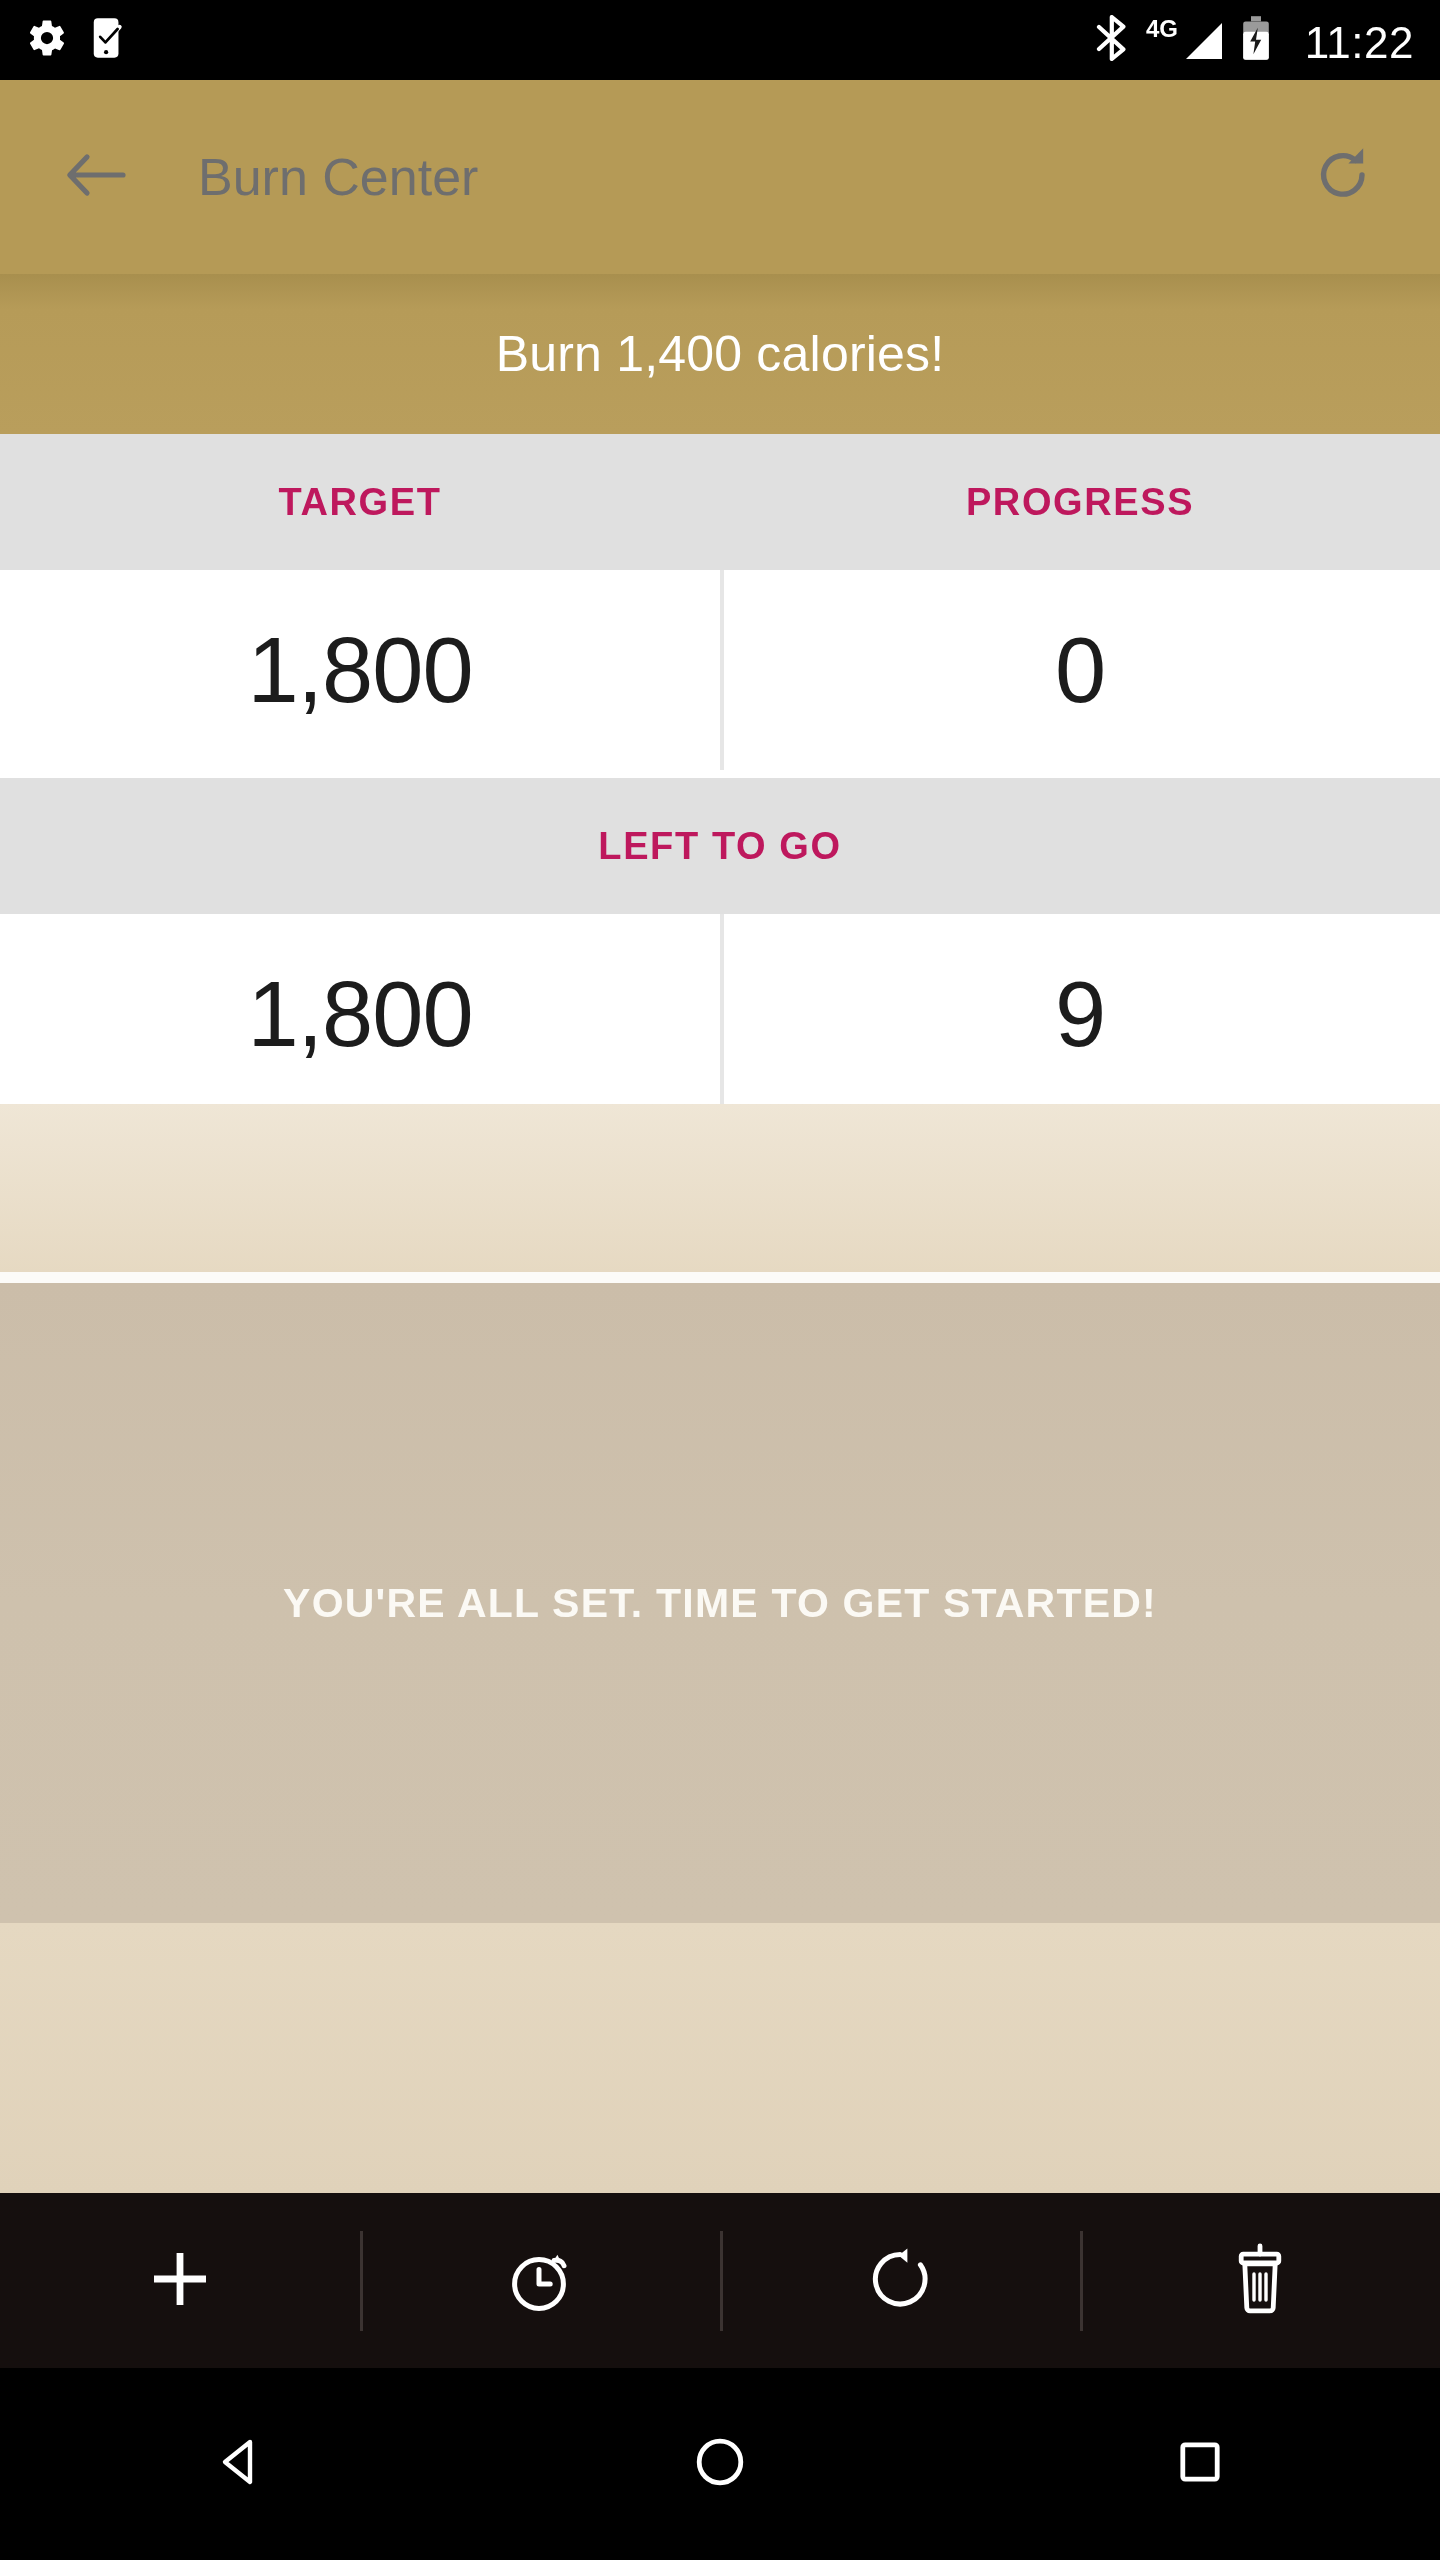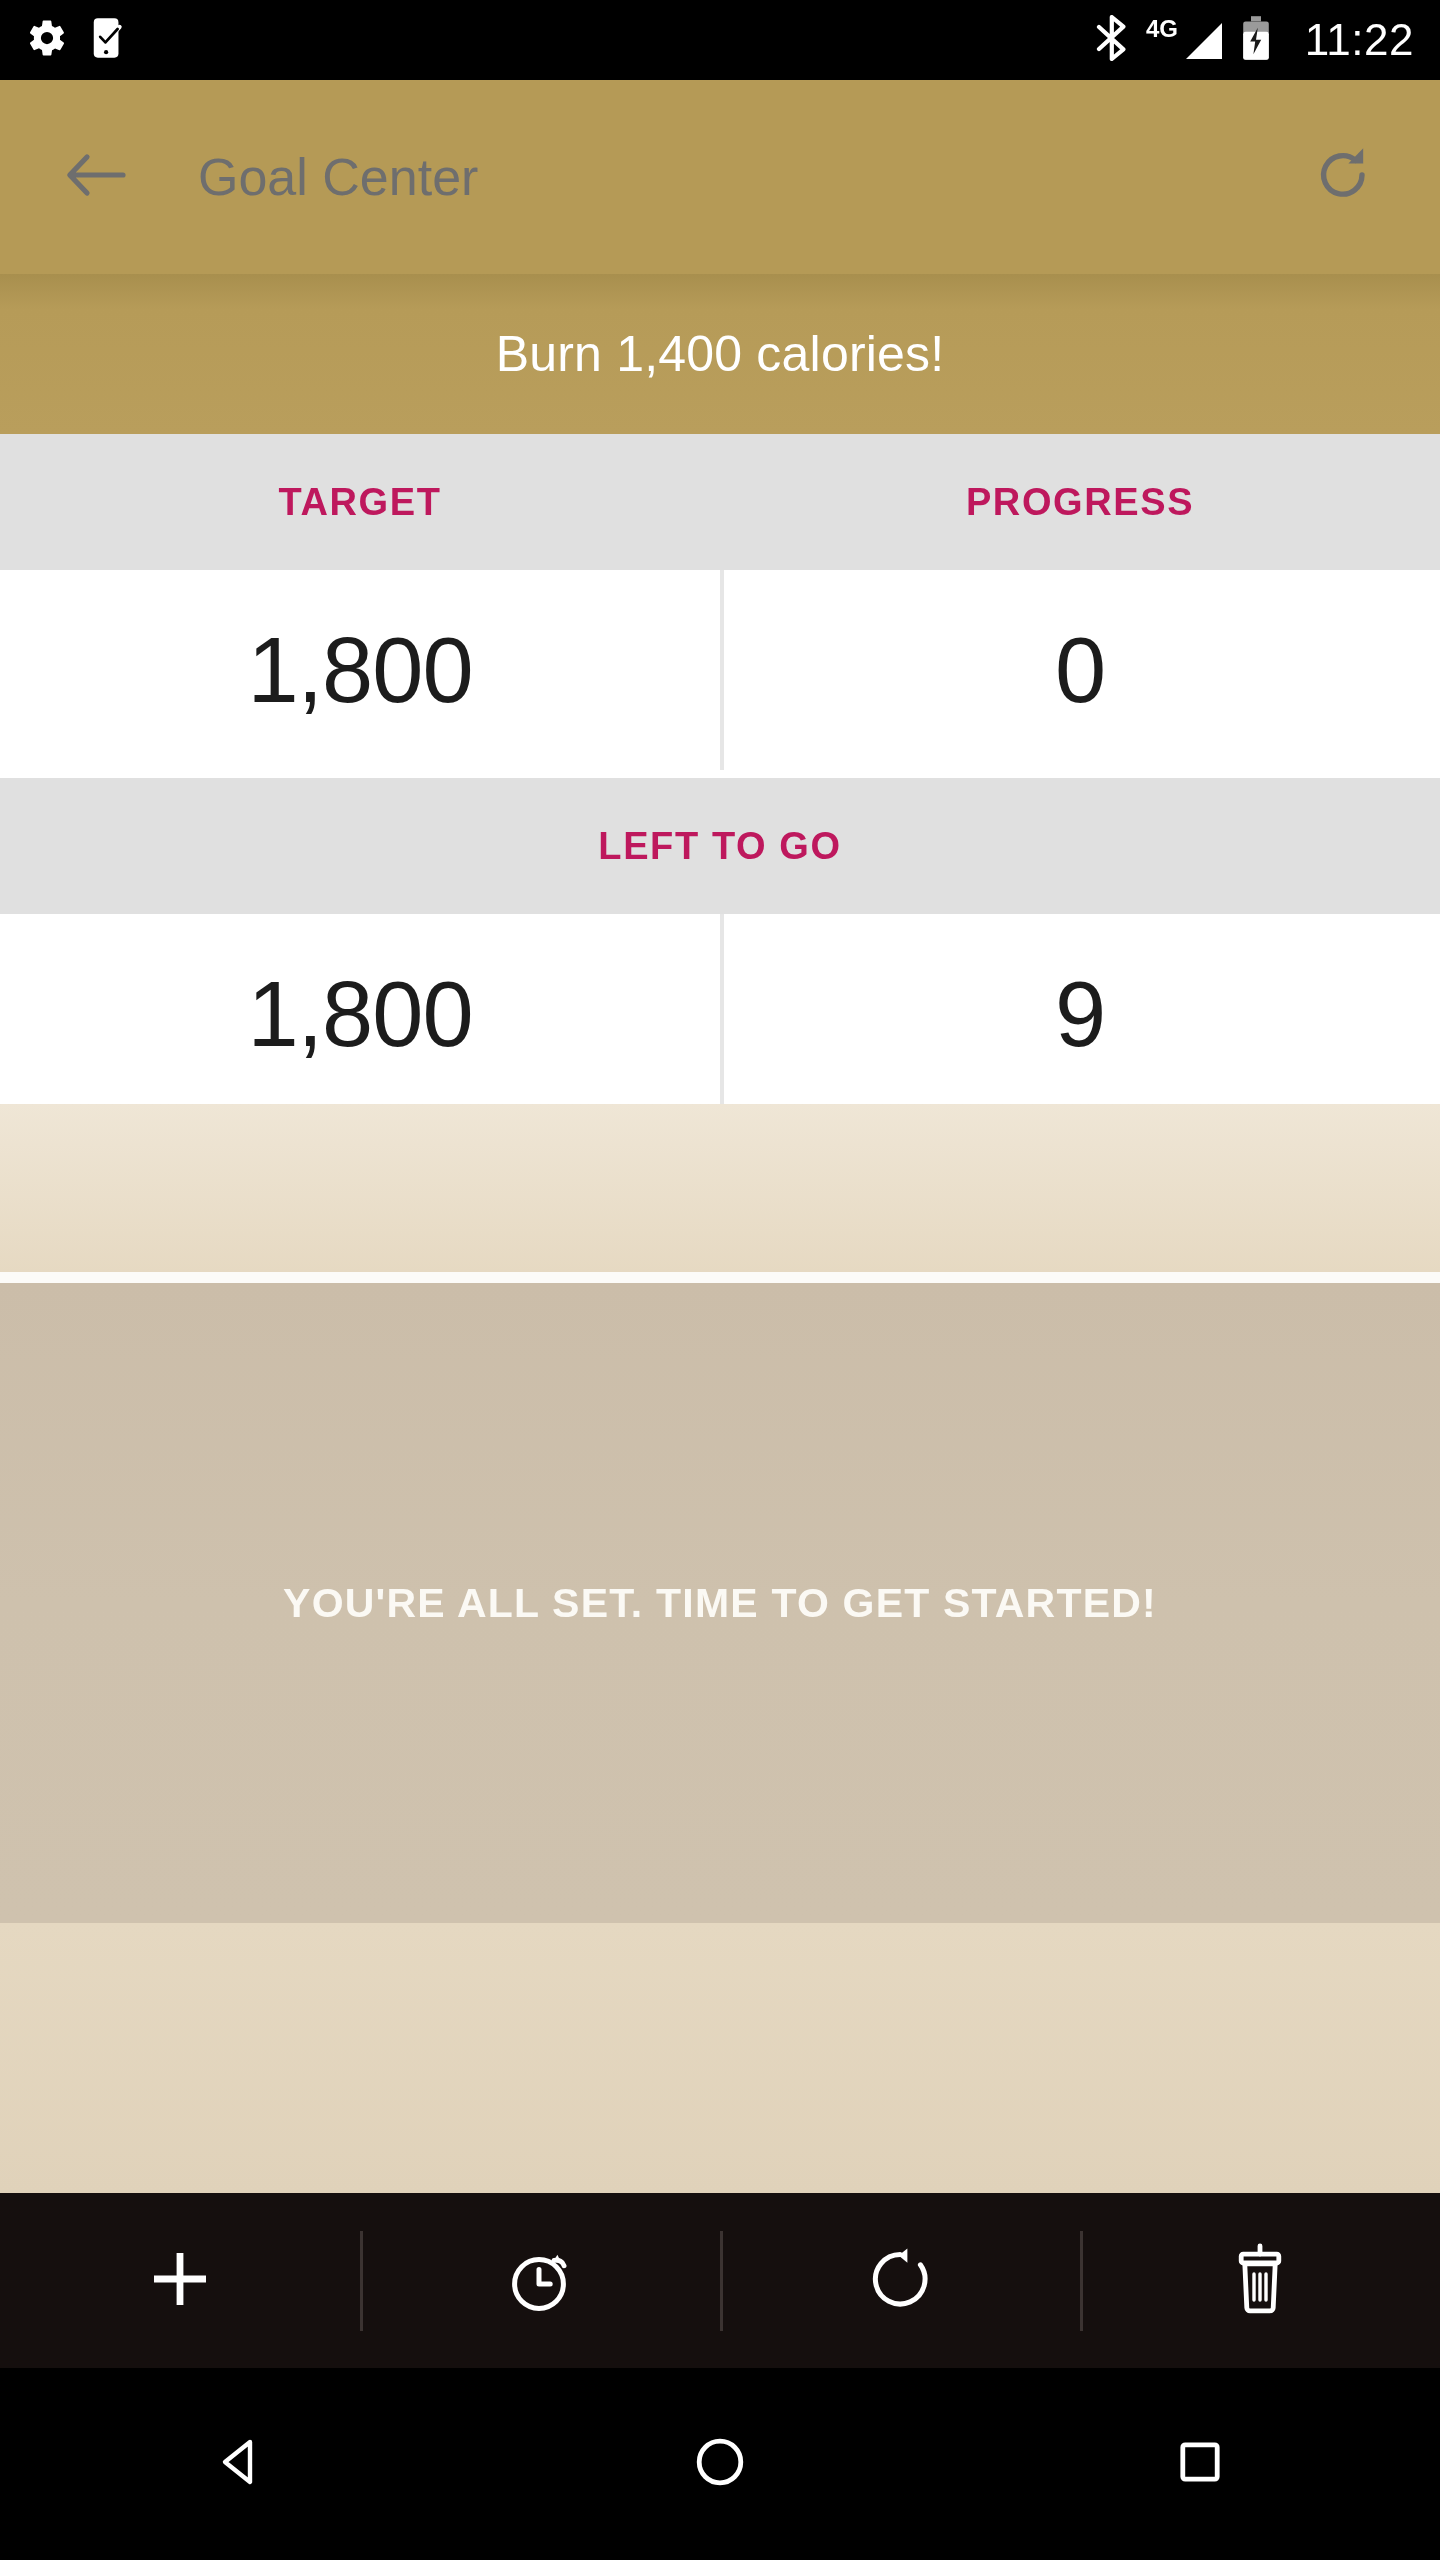--- a/index.html
+++ b/index.html
@@ -17,21 +17,21 @@
 
   
   #status-bar {
     position:absolute; top:0; left:0;
     width:1440px; height:80px;
     background:#000;
     display:flex; align-items:center;
     padding:0 26px;
   }
   #status-left { display:flex; align-items:center; gap:22px; }
-  #status-right { margin-left:auto; display:flex; align-items:center; gap:17px; }
+  #status-right { margin-left:auto; display:flex; align-items:flex-end; gap:17px; }
   .sb-icon { display:block; }
   #clock {
     color:#fff; font-size:44px; font-weight:400;
     letter-spacing:0.5px; margin-left:17px; line-height:1;
   }
 
   
   #app-bar {
     position:absolute; top:80px; left:0;
     width:1440px; height:194px;
@@ -211,21 +211,21 @@
   </div>
 
   <div id="app-bar">
     <div id="back-button">
       <span>
         <svg width="62" height="52" viewBox="0 0 31 26" fill="none" stroke="#6e6e6e" stroke-width="2.6" stroke-linecap="round" stroke-linejoin="round">
           <path d="M29 13H3M11 4L2.4 13l8.6 9"></path>
         </svg>
       </span>
     </div>
-    <div id="app-title">Goal Center</div>
+    <div id="app-title">Burn Center</div>
     <div id="refresh-button">
       <span>
         <svg width="60" height="60" viewBox="0 0 30 30" fill="none">
           <path d="M24 15a9.6 9.6 0 1 1-3.3-7.3" stroke="#6e6e6e" stroke-width="2.7" stroke-linecap="round" fill="none"></path>
           <path d="M24.6 1.6 L24.6 9.2 L17.2 9.2 Z" fill="#6e6e6e"></path>
         </svg>
       </span>
     </div>
   </div>
 

